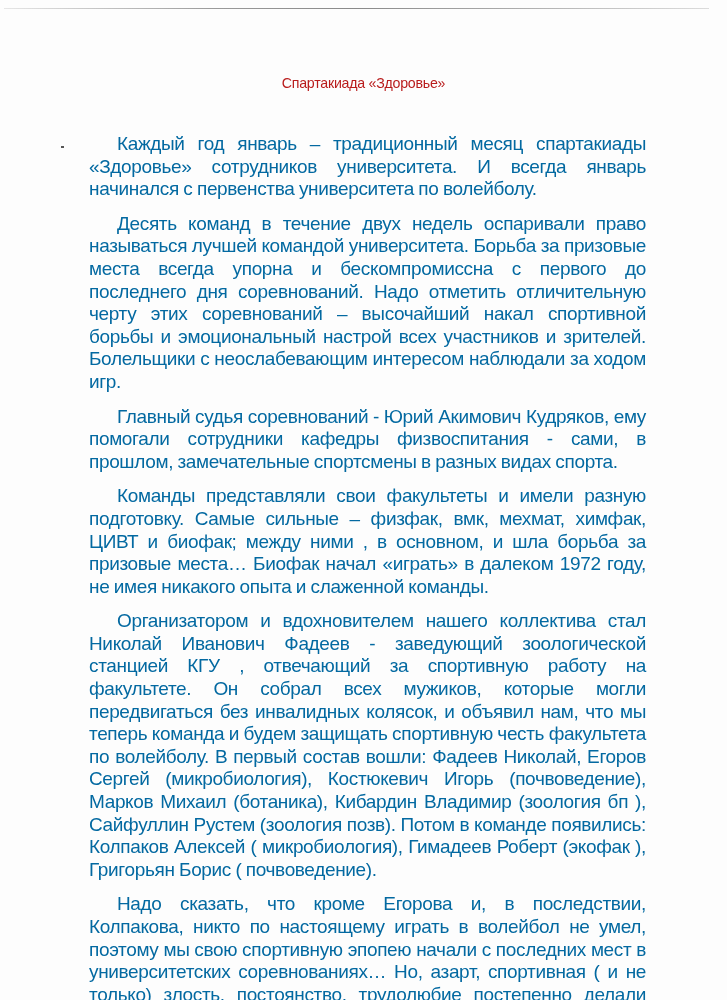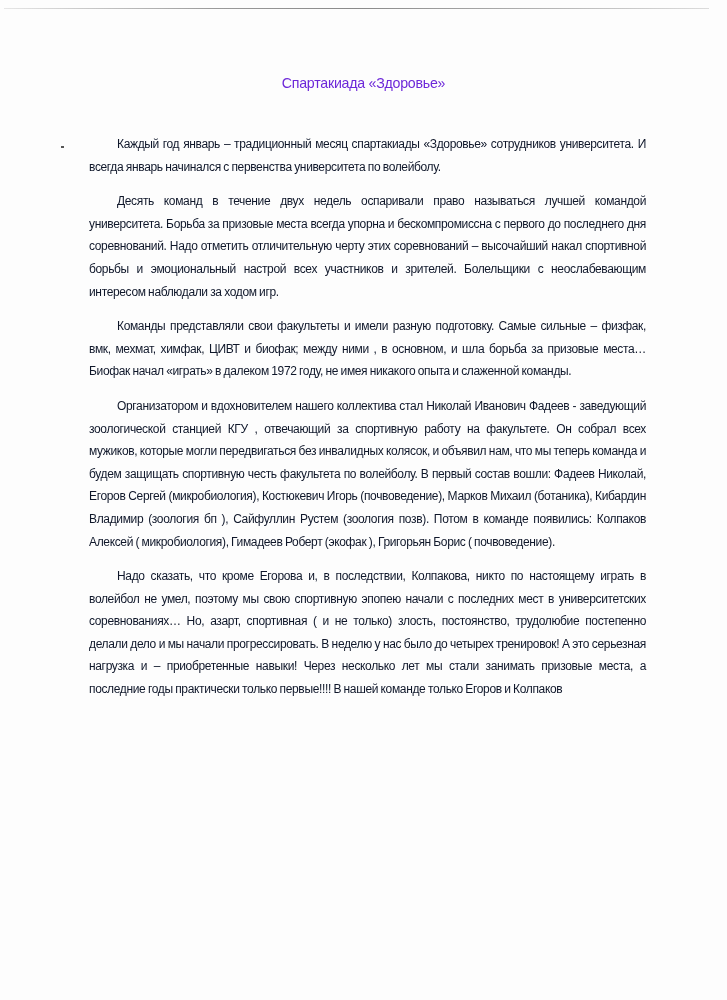--- a/index.html
+++ b/index.html
@@ -12,45 +12,46 @@
   }
   .top-rule {
     position: absolute; left: 4px; top: 8px; width: 705px; height: 1px;
     background: linear-gradient(to right, #e6e6e6, #9a9a9a 30%, #8a8a8a 50%, #a8a8a8 70%, #dcdcdc);
   }
   .margin-dot {
     position: absolute; left: 61px; top: 146px; width: 3px; height: 2px; background: #555;
   }
   .title {
     position: absolute; left: 0; width: 727px; top: 75px;
-    text-align: center; font-size: 14.2px; color: #6d28d9;
+    text-align: center; font-size: 14.2px; color: #b91c1c;
     letter-spacing: -0.25px;
   }
   .body {
     position: absolute; left: 89px; top: 133px; width: 557px;
   }
   .para {
     margin: 0 0 12px 0;
     text-align: justify;
     text-indent: 28px;
-    font-size: 12px;
+    font-size: 19px;
     line-height: 22.6px;
     letter-spacing: -0.35px;
     word-spacing: -0.5px;
-    color: #0f172a;
+    color: #0369a1;
   }
   .para.last { margin-bottom: 12px; }
 </style>
 </head>
 <body>
 
 <div class="top-rule"></div>
 <div class="margin-dot"></div>
 
 <div class="title">Спартакиада «Здоровье»</div>
 
 <div class="body">
   <p class="para">Каждый год январь – традиционный месяц спартакиады «Здоровье» сотрудников университета. И всегда январь начинался с первенства университета по волейболу.</p>
   <p class="para">Десять команд в течение двух недель оспаривали право называться лучшей командой университета. Борьба за призовые места всегда упорна и бескомпромиссна с первого до последнего дня соревнований. Надо отметить отличительную черту этих соревнований – высочайший накал спортивной борьбы и эмоциональный настрой всех участников и зрителей. Болельщики с неослабевающим интересом  наблюдали за ходом игр.</p>
+  <p class="para">Главный судья соревнований - Юрий Акимович Кудряков, ему помогали сотрудники  кафедры физвоспитания - сами, в прошлом, замечательные спортсмены в разных видах спорта.</p>
   <p class="para">Команды представляли свои факультеты и имели разную подготовку. Самые сильные – физфак, вмк, мехмат, химфак, ЦИВТ и биофак; между ними , в основном, и шла борьба  за призовые места… Биофак начал «играть» в далеком 1972 году, не имея никакого опыта и слаженной команды.</p>
   <p class="para">Организатором и вдохновителем нашего коллектива стал Николай Иванович Фадеев - заведующий зоологической станцией КГУ , отвечающий за спортивную работу на факультете. Он собрал всех мужиков, которые могли передвигаться без инвалидных колясок, и объявил нам, что мы теперь команда и будем защищать спортивную честь факультета по волейболу. В первый состав вошли: Фадеев Николай, Егоров Сергей (микробиология), Костюкевич Игорь (почвоведение), Марков Михаил (ботаника),  Кибардин Владимир (зоология бп ),  Сайфуллин Рустем (зоология позв). Потом в команде появились: Колпаков  Алексей ( микробиология), Гимадеев Роберт (экофак ), Григорьян Борис ( почвоведение).</p>
   <p class="para last">Надо сказать, что кроме Егорова и, в последствии, Колпакова, никто по настоящему играть в волейбол не умел, поэтому мы свою спортивную эпопею начали с последних мест в университетских соревнованиях… Но, азарт, спортивная ( и не только) злость, постоянство, трудолюбие постепенно делали дело и мы начали прогрессировать. В неделю у нас было до четырех тренировок!  А это серьезная нагрузка и – приобретенные навыки! Через несколько лет мы стали занимать призовые места, а последние годы практически только первые!!!! В нашей команде только Егоров и Колпаков</p>
 </div>
 
 </body></html>

